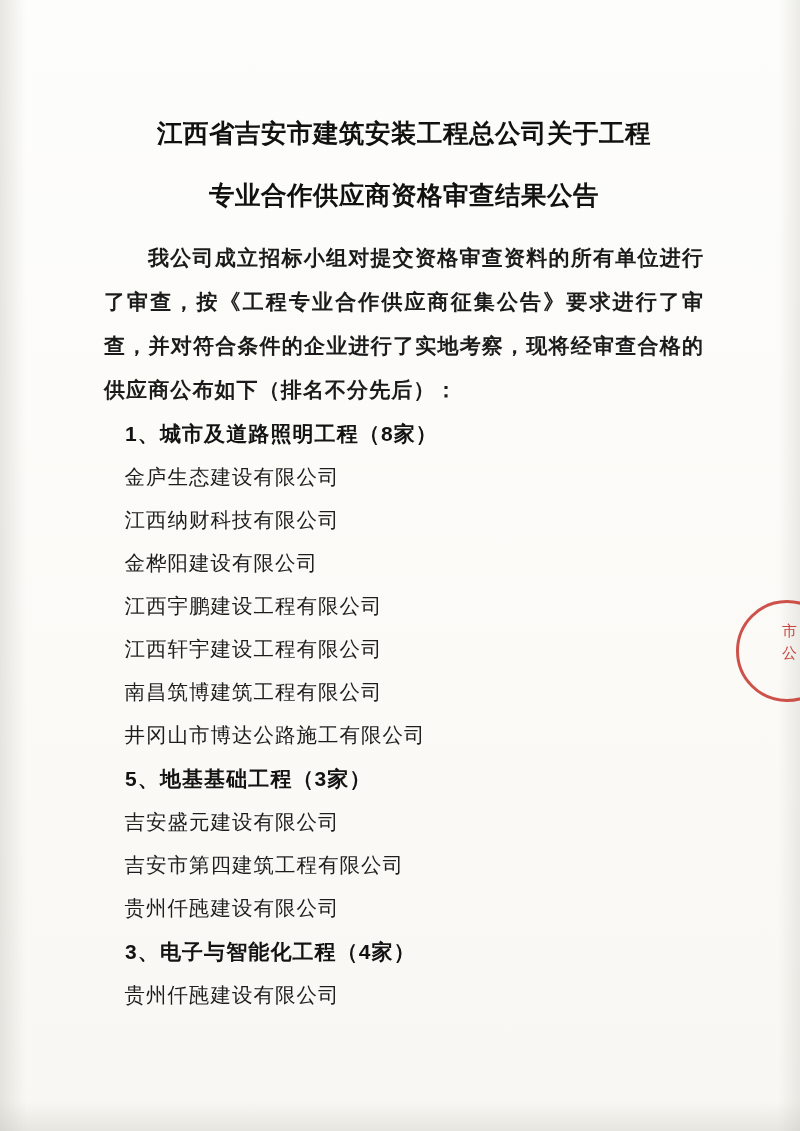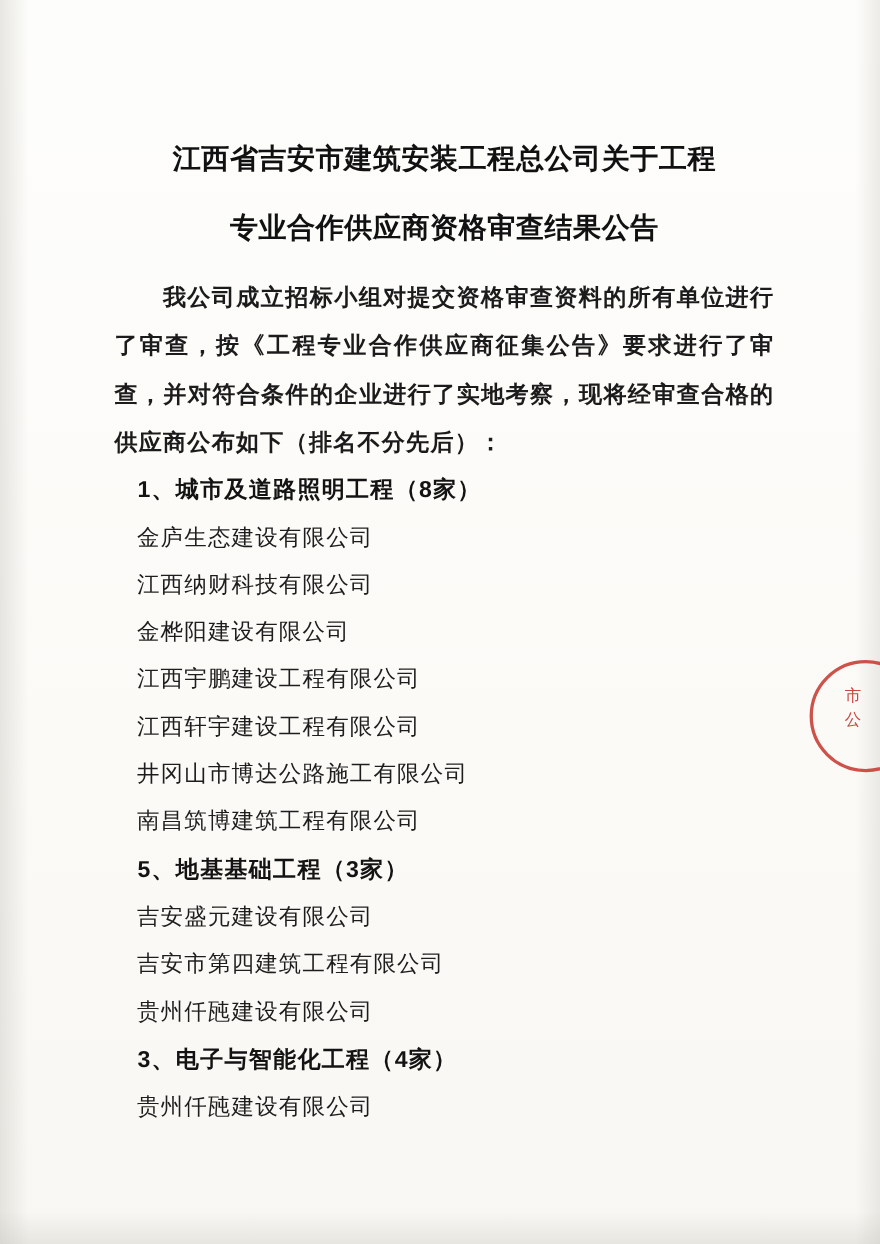--- a/index.html
+++ b/index.html
@@ -40,21 +40,21 @@
   }
   .scan-shade-bottom {
     position: absolute;
     left: 0; bottom: 0;
     width: 100%; height: 30px;
     background: linear-gradient(to top, rgba(190,188,180,0.30), rgba(255,255,255,0));
     pointer-events: none;
   }
   .doc-body {
     position: relative;
-    padding: 16px 96px 0 104px;
+    padding: 4px 96px 0 104px;
     box-sizing: border-box;
   }
   .title {
     margin: 0;
     padding-top: 98px;
     text-align: center;
     font-family: "Liberation Sans", "DejaVu Sans", sans-serif;
     font-weight: bold;
     font-size: 25.5px;
     line-height: 62px;
@@ -108,26 +108,26 @@
     border: 3px solid #c4342c;
     border-radius: 50%;
     opacity: 0.85;
     pointer-events: none;
   }
   .stamp-text {
     position: absolute;
     right: 2px;
     top: 622px;
     width: 30px;
-    font-family: Liberation Serif, serif;
+    font-family: Liberation Mono, monospace;
     font-size: 15px;
     line-height: 22px;
     color: #c4342c;
     letter-spacing: 1px;
-    text-align: left;
+    text-align: right;
     opacity: 0.9;
     pointer-events: none;
   }
 </style>
 </head>
 <body>
 
 <div class="page">
   <div class="scan-shade-left"></div>
   <div class="scan-shade-right"></div>
@@ -146,22 +146,22 @@
     <div class="body-block">
 
       <p class="para para-indent">我公司成立招标小组对提交资格审查资料的所有单位进行了审查，按《工程专业合作供应商征集公告》要求进行了审查，并对符合条件的企业进行了实地考察，现将经审查合格的供应商公布如下（排名不分先后）：</p>
 
       <p class="section-heading">1、城市及道路照明工程（8家）</p>
       <p class="vendor">金庐生态建设有限公司</p>
       <p class="vendor">江西纳财科技有限公司</p>
       <p class="vendor">金桦阳建设有限公司</p>
       <p class="vendor">江西宇鹏建设工程有限公司</p>
       <p class="vendor">江西轩宇建设工程有限公司</p>
+      <p class="vendor">南昌筑博建筑工程有限公司</p>
       <p class="vendor">井冈山市博达公路施工有限公司</p>
-      <p class="vendor">南昌筑博建筑工程有限公司</p>
 
       <p class="section-heading">5、地基基础工程（3家）</p>
       <p class="vendor">吉安盛元建设有限公司</p>
       <p class="vendor">吉安市第四建筑工程有限公司</p>
       <p class="vendor">贵州仟瓲建设有限公司</p>
 
       <p class="section-heading">3、电子与智能化工程（4家）</p>
       <p class="vendor">贵州仟瓲建设有限公司</p>
 
     </div>

